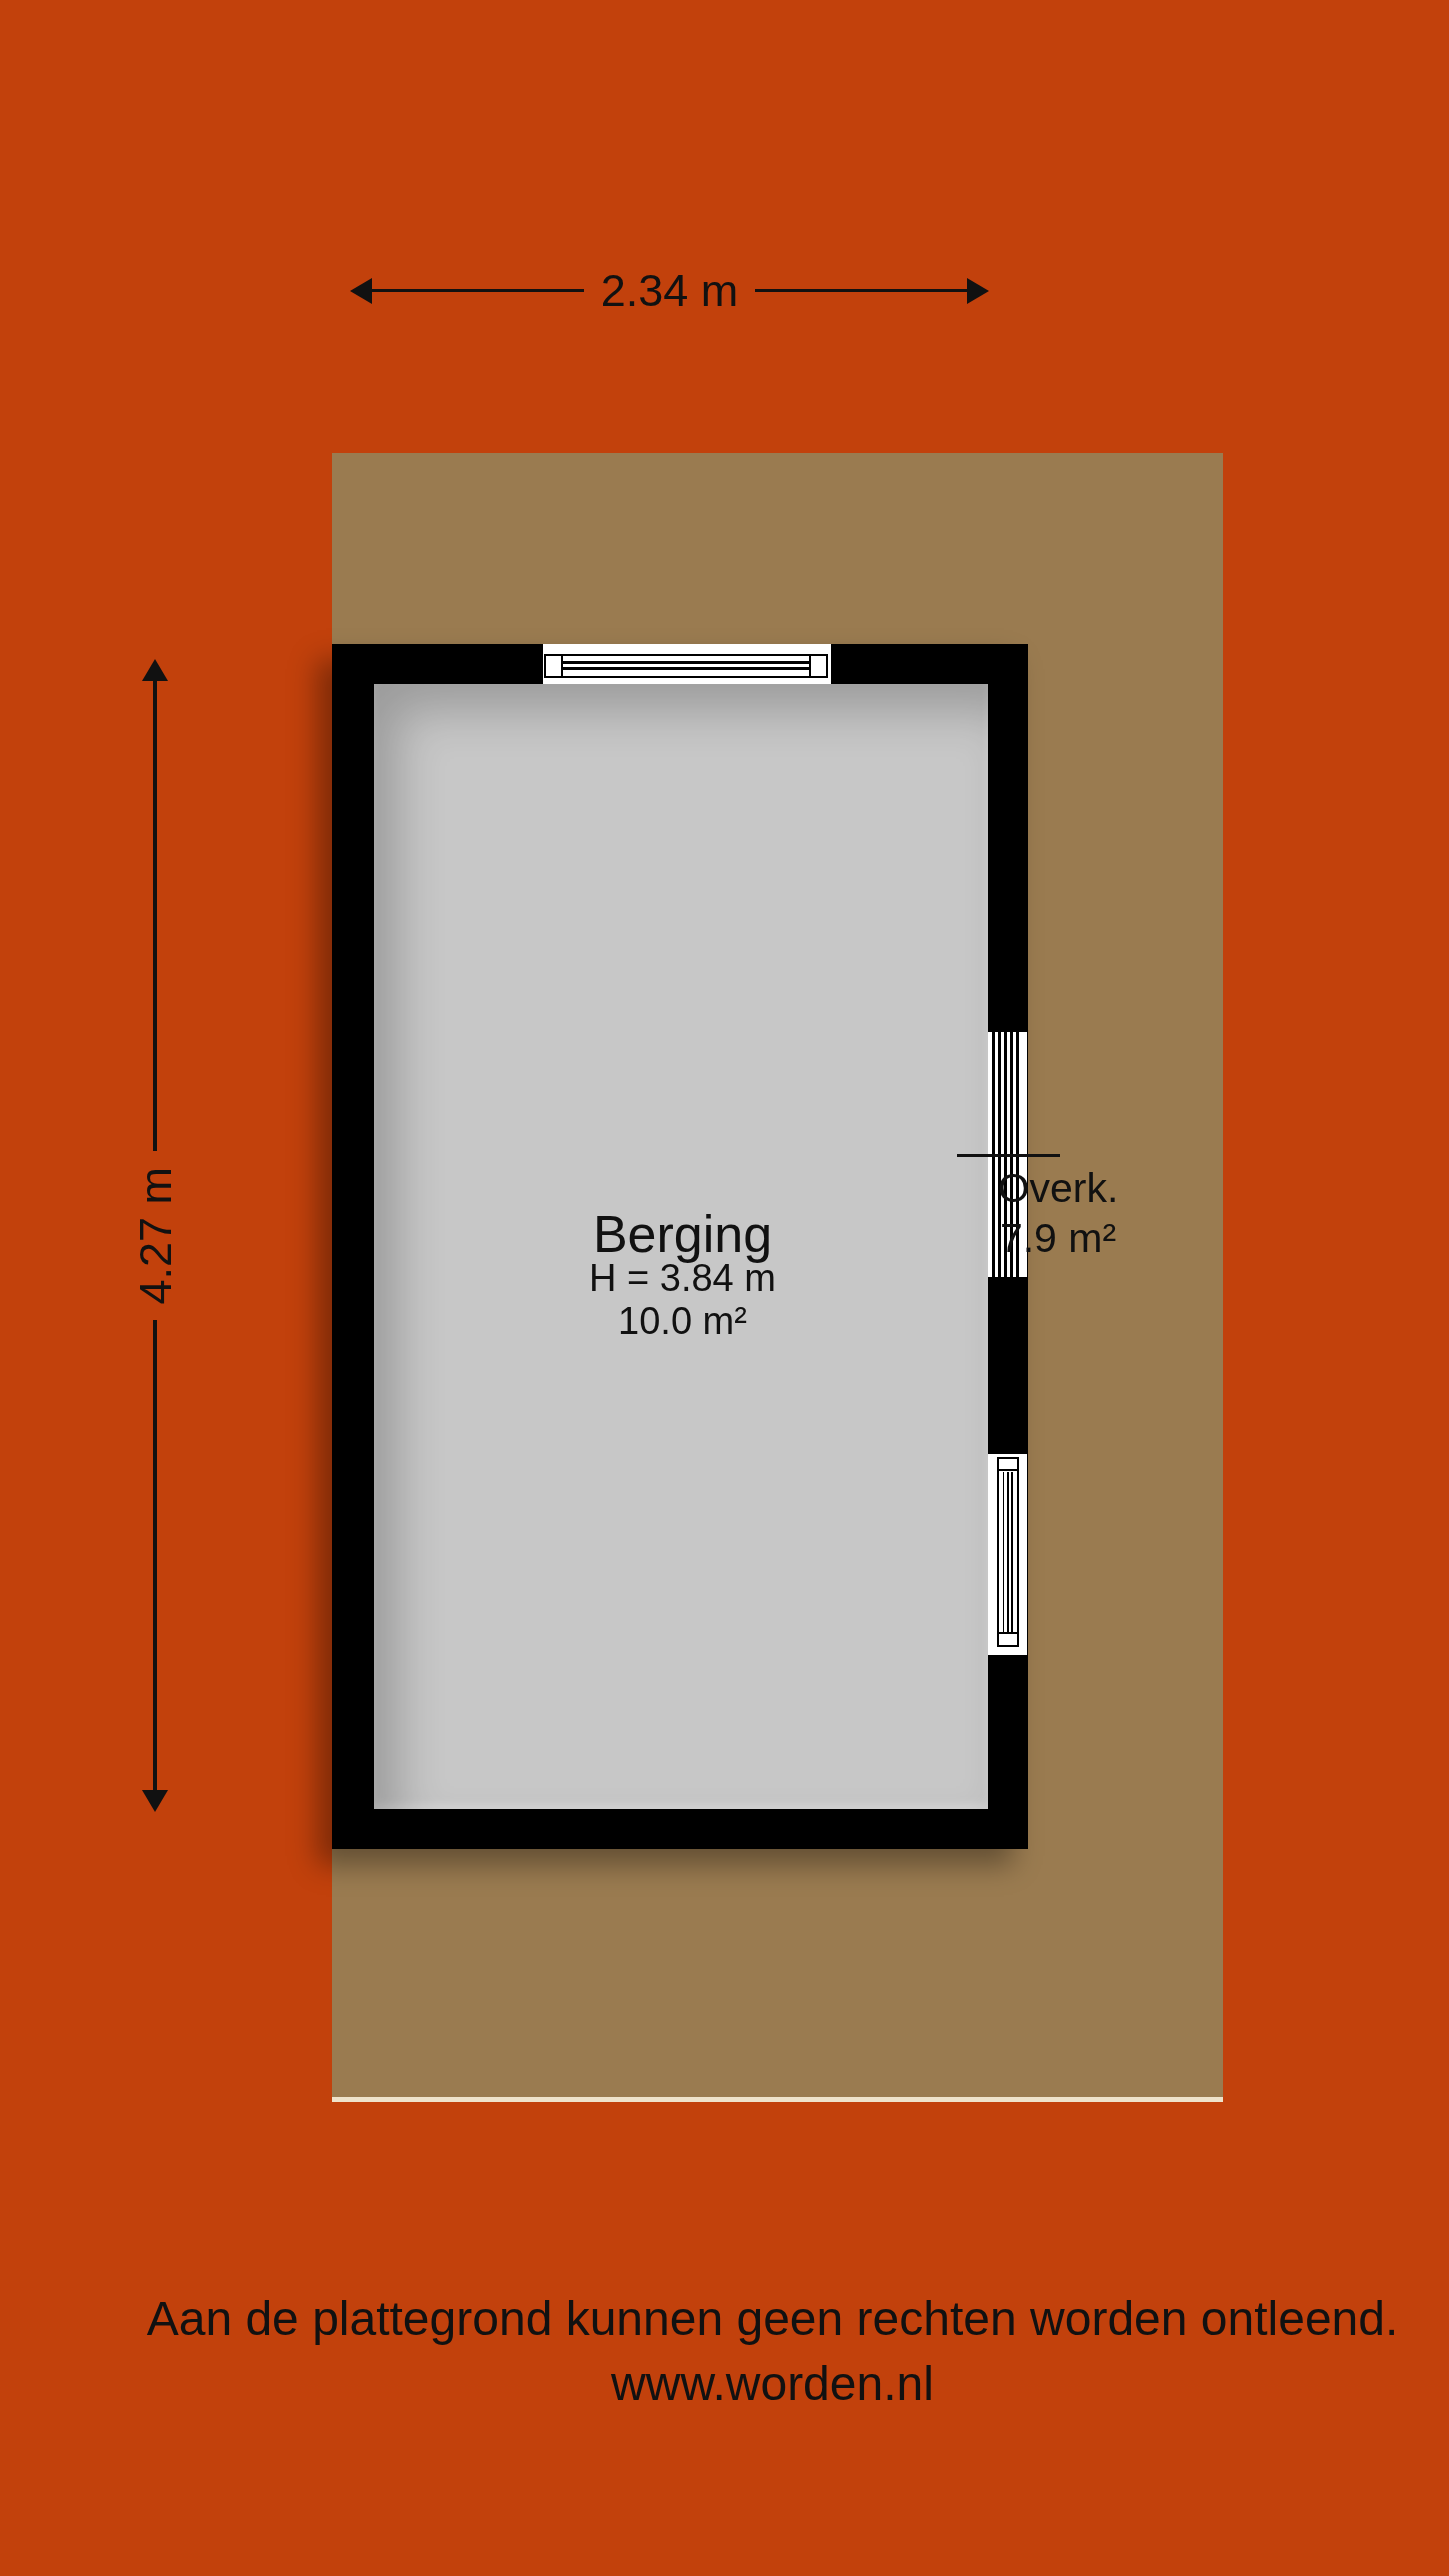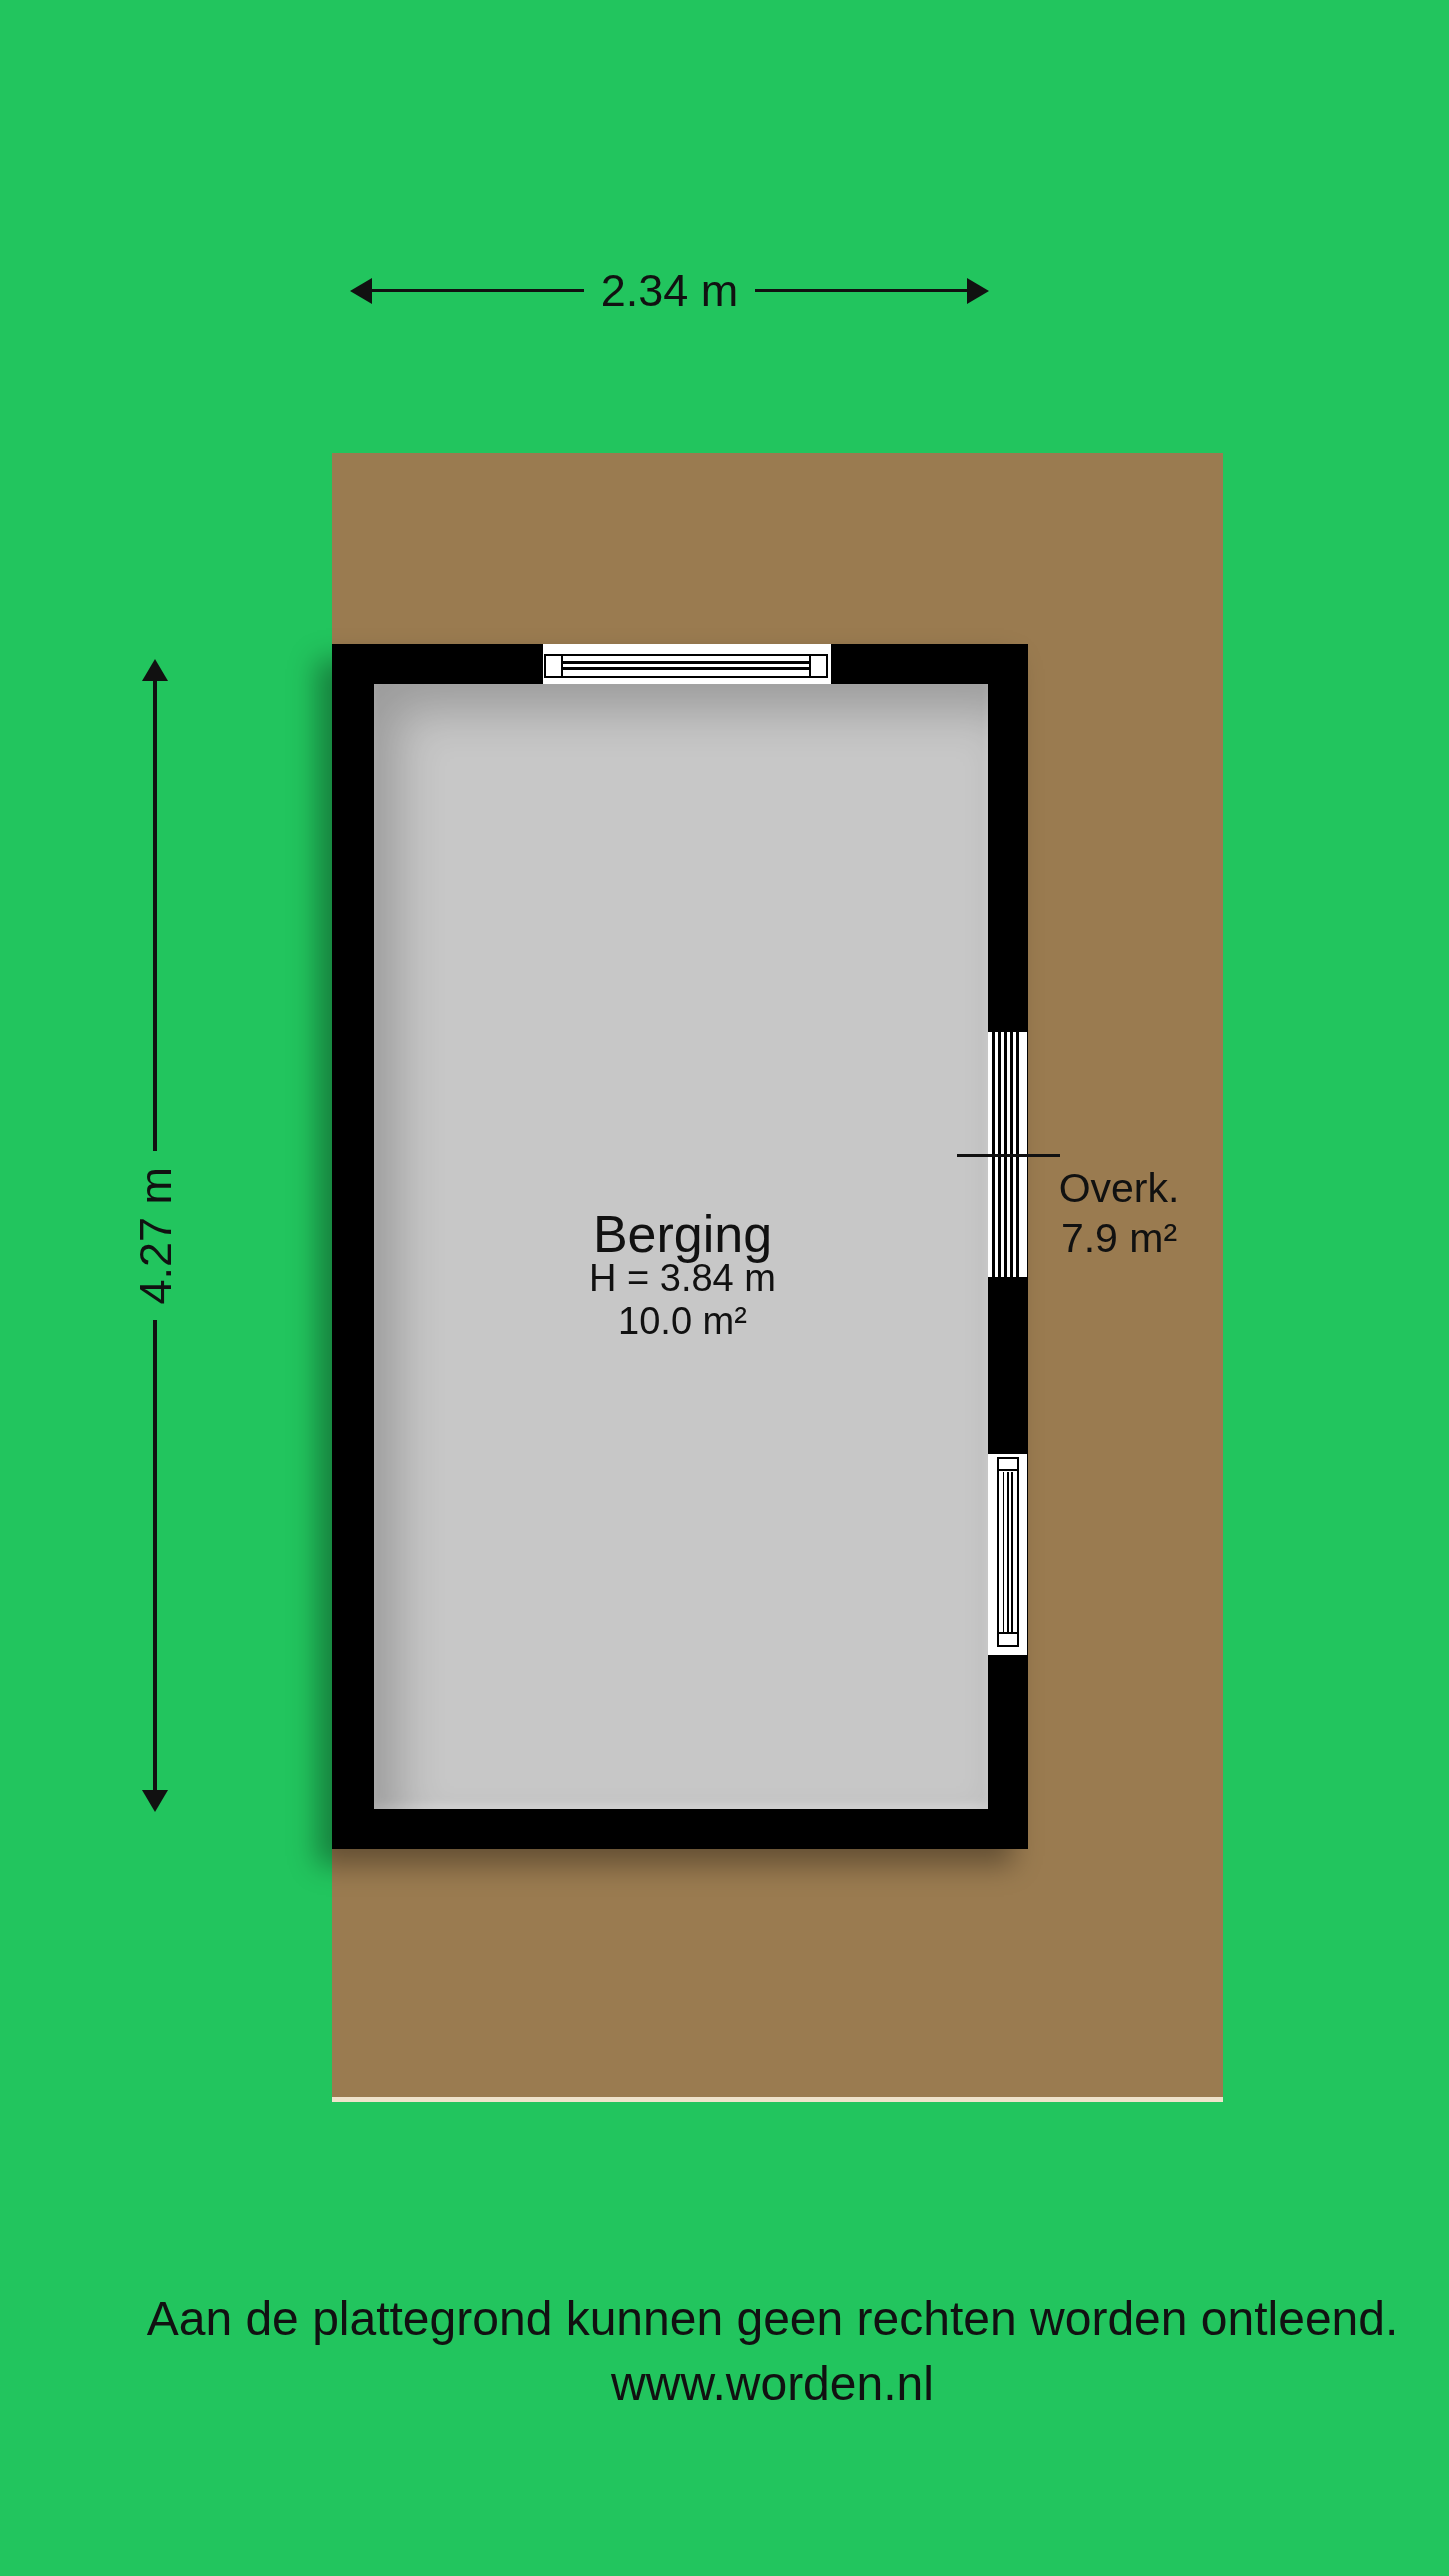--- a/index.html
+++ b/index.html
@@ -1,16 +1,16 @@
 <!DOCTYPE html>
 <html style="font-size:13.7px"><head>
 <meta charset="utf-8">
 <style>
   html,body{margin:0;padding:0;background:#fff;}
-  .page{position:relative;width:1449px;height:2576px;background:#22c55e;overflow:hidden;
+  .page{position:relative;width:1449px;height:2576px;background:#c2410c;overflow:hidden;
         font-family:"Liberation Sans","DejaVu Sans",sans-serif;color:#111;}
 
   
   .dim-h{position:absolute;left:350px;top:268px;width:639px;height:45px;
          display:flex;flex-direction:row;align-items:center;}
   .dim-v{position:absolute;left:131px;top:659px;width:48px;height:1153px;
          display:flex;flex-direction:column;align-items:center;}
   .dim-line-h{flex:1;height:3.4px;background:#111;}
   .dim-line-v{flex:1;width:3.4px;background:#111;}
   .ah-left {width:0;height:0;border-top:13px solid transparent;border-bottom:13px solid transparent;border-right:22px solid #111;}
@@ -48,21 +48,21 @@
   .window-low-frame{position:absolute;left:9.4px;top:2.6px;width:22px;height:190px;
                     border:2.6px solid #000;box-sizing:border-box;background:#fff;}
   .wlf-jamb-t{position:absolute;left:0;right:0;top:10.3px;height:2.6px;background:#000;}
   .wlf-jamb-b{position:absolute;left:0;right:0;bottom:10.3px;height:2.6px;background:#000;}
   .wlf-v1{position:absolute;top:13px;bottom:13px;left:3.4px;width:1.7px;background:#000;}
   .wlf-v2{position:absolute;top:13px;bottom:13px;left:7.7px;width:1.7px;background:#000;}
   .wlf-v3{position:absolute;top:13px;bottom:13px;left:12px;width:1.7px;background:#000;}
 
   
   .leader{position:absolute;left:957px;top:1154px;width:103px;height:2.6px;background:#111;}
-  .label-overk{position:absolute;left:1033px;top:1163px;width:172px;text-align:center;}
+  .label-overk{position:absolute;left:972px;top:1163px;width:172px;text-align:center;}
   .label-overk .l1{font-size:41px;line-height:50px;}
   .label-overk .l2{font-size:41px;line-height:50px;}
   .label-room{position:absolute;left:511px;top:1199px;width:343px;text-align:center;}
   .label-room .l1{font-size:52px;line-height:46px;margin-top:12px;}
   .label-room .l2{font-size:38px;line-height:43px;}
   .label-room .l3{font-size:38px;line-height:43px;text-align:center;}
 
   
   .footer{position:absolute;left:0;top:2286px;width:1449px;text-align:center;padding-left:48px;}
   .footer .line{font-size:48px;line-height:65px;}

